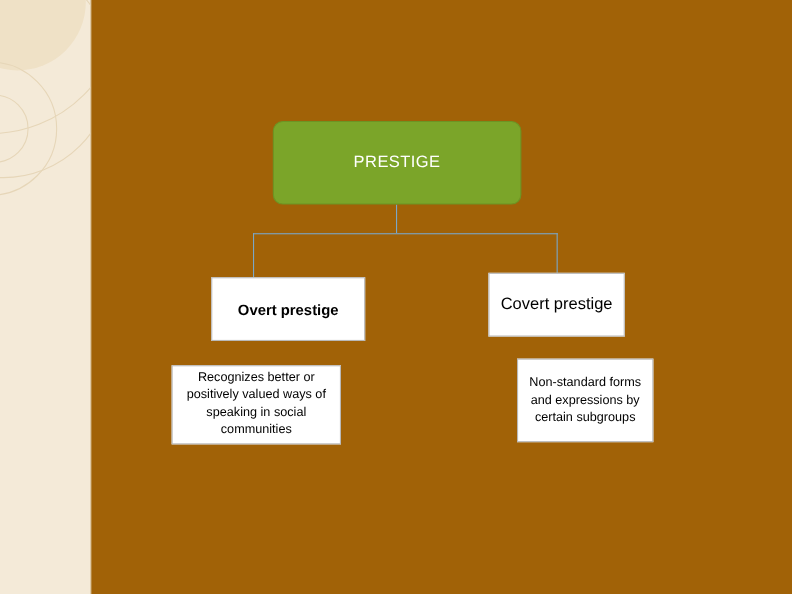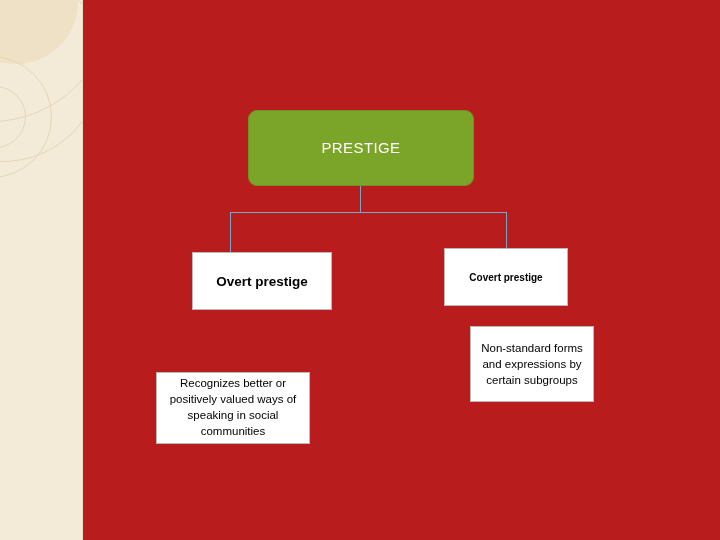--- a/index.html
+++ b/index.html
@@ -10,21 +10,21 @@
     width: 720px;
     height: 540px;
     background: #ffffff;
     font-family: "Liberation Sans", sans-serif;
     overflow: hidden;
   }
   #slide {
     position: relative;
     width: 720px;
     height: 540px;
-    background: #b91c1c;
+    background: #a16207;
     overflow: hidden;
   }
 
   
   #left-band {
     position: absolute;
     left: 0;
     top: 0;
     width: 82px;
     height: 540px;
@@ -96,32 +96,31 @@
     height: 58px;
     font-size: 13.5px;
     font-weight: bold;
     margin-left: 32px;
   }
   #node-covert {
     left: 444px;
     top: 248px;
     width: 124px;
     height: 58px;
-    font-size: 10px;
-    font-weight: bold;
+    font-size: 15px;
+    font-weight: normal;
     line-height: 1.3;
   }
   #node-overt-desc {
     left: 156px;
     top: 332px;
     width: 154px;
     height: 72px;
     font-size: 11.5px;
     line-height: 1.38;
-    margin-top: 40px;
   }
   #node-covert-desc {
     left: 470px;
     top: 326px;
     width: 124px;
     height: 76px;
     font-size: 11.5px;
     line-height: 1.4;
   }
   #node-schoolboys {

